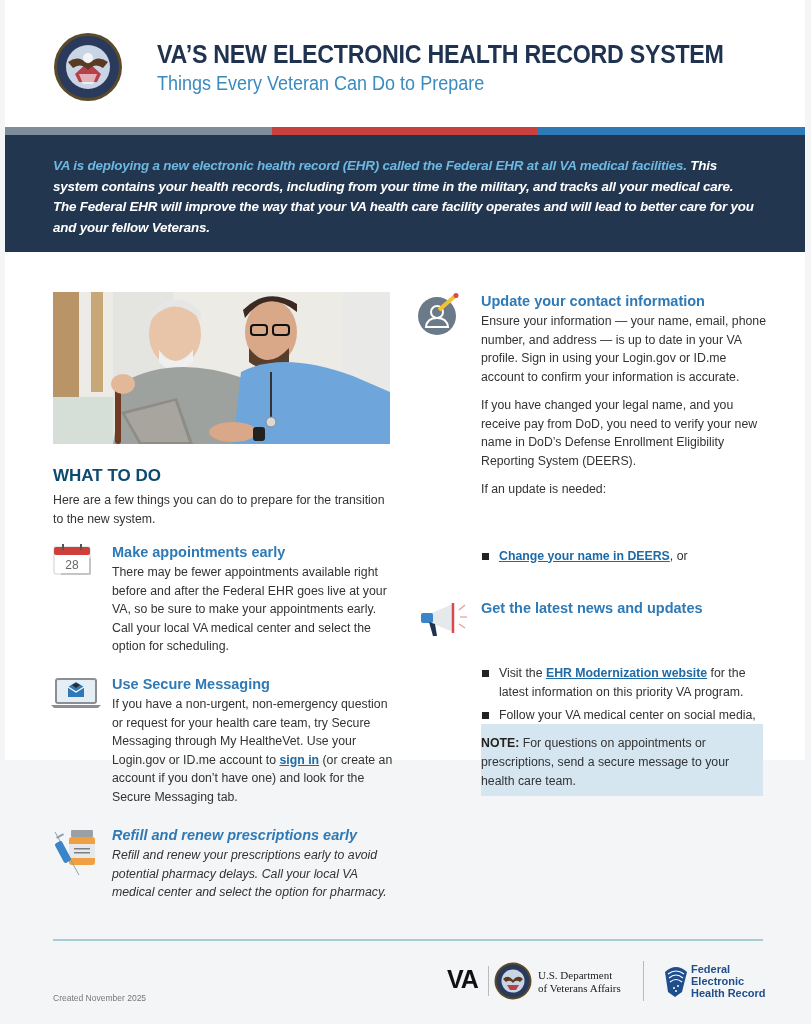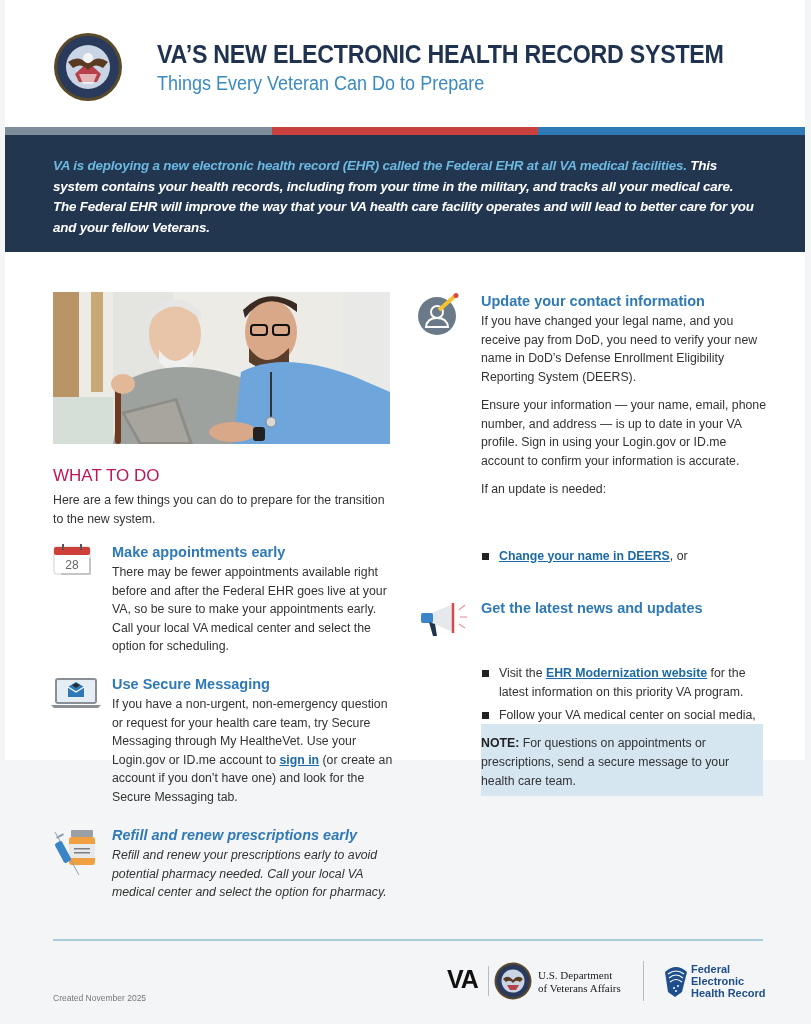--- a/index.html
+++ b/index.html
@@ -16,21 +16,21 @@
   .stripe { position: absolute; left: 0; top: 127px; width: 800px; height: 8px; display: flex; }
   .stripe div { flex: 1; height: 100%; }
 
   
   .banner { position: absolute; left: 0; top: 135px; width: 800px; height: 117px; background: #223650; padding: 21px 48px 0 48px; font-style: italic; }
   .banner p { font-size: 13.4px; line-height: 20.5px; font-weight: bold; color: #ffffff; letter-spacing: -0.2px; }
   .banner .hl { color: #6cb8e0; }
 
   
   .photo { position: absolute; left: 48px; top: 292px; width: 337px; height: 152px; overflow: hidden; background: #e7e4dc; }
-  .wtd-heading { position: absolute; left: 48px; top: 466px; font-size: 17px; font-weight: normal; color: #be185d; text-align: right; }
+  .wtd-heading { position: absolute; left: 48px; top: 466px; font-size: 17px; font-weight: bold; color: #0c4a6e; text-align: right; }
   .wtd-intro { position: absolute; left: 48px; top: 491px; width: 345px; font-size: 12.3px; line-height: 19px; color: #333; }
 
   .item { position: absolute; }
   .item h3 { font-size: 14.5px; font-weight: bold; color: #2f7ab6; margin-bottom: 3px; }
   .item p { font-size: 12.3px; line-height: 18.5px; color: #333; }
   .item .icon { position: absolute; }
   a, .link { color: #1d6aa6; text-decoration: underline; font-weight: bold; }
 
   .bullets { list-style: none; margin-top: 48px; }
   .bullets li { position: relative; padding-left: 18px; font-size: 12.3px; line-height: 18.5px; color: #333; margin-bottom: 5px; }
@@ -146,36 +146,36 @@
       <rect x="16" y="10" width="26" height="28" rx="3" fill="#f0a040"></rect>
       <rect x="16" y="17" width="26" height="14" fill="#e6e8ea"></rect>
       <rect x="21" y="21" width="16" height="1.5" fill="#7a7f86"></rect>
       <rect x="21" y="25" width="16" height="1.5" fill="#7a7f86"></rect>
       <line x1="2" y1="5" x2="26" y2="48" stroke="#8fa0b0" stroke-width="1"></line>
       <rect x="6" y="14" width="8" height="22" rx="2" fill="#3a84c8" transform="rotate(-28 10 25)"></rect>
       <rect x="3" y="8" width="8" height="2" fill="#8fa0b0" transform="rotate(-28 7 9)"></rect>
     </svg>
     <div style="margin-left:59px;font-style:italic;">
       <h3>Refill and renew prescriptions early</h3>
-      <p>Refill and renew your prescriptions early to avoid potential pharmacy needed. Call your local VA medical center and select the option for pharmacy.</p>
+      <p>Refill and renew your prescriptions early to avoid potential pharmacy delays. Call your local VA medical center and select the option for pharmacy.</p>
     </div>
   </div>
 
   <div class="item" style="left:412px; top:293px; width:350px;">
     <svg class="icon" style="left:0; top:0;" width="44" height="44" viewBox="0 0 44 44">
       <circle cx="20" cy="23" r="19" fill="#6b7a89"></circle>
       <circle cx="20" cy="19" r="6" fill="none" stroke="#ffffff" stroke-width="2"></circle>
       <path d="M9 34 Q10 25 20 25 Q30 25 31 34 Z" fill="none" stroke="#ffffff" stroke-width="2"></path>
       <line x1="22" y1="17" x2="38" y2="3" stroke="#f2c230" stroke-width="4"></line>
       <circle cx="39" cy="2.5" r="2.5" fill="#d94a4a"></circle>
     </svg>
     <div style="margin-left:64px;">
       <h3>Update your contact information</h3>
+      <p style="margin-bottom:10px;">Ensure your information — your name, email, phone number, and address — is up to date in your VA profile. Sign in using your Login.gov or ID.me account to confirm your information is accurate.</p>
       <p style="margin-bottom:10px;">If you have changed your legal name, and you receive pay from DoD, you need to verify your new name in DoD’s Defense Enrollment Eligibility Reporting System (DEERS).</p>
-      <p style="margin-bottom:10px;">Ensure your information — your name, email, phone number, and address — is up to date in your VA profile. Sign in using your Login.gov or ID.me account to confirm your information is accurate.</p>
       <p style="margin-bottom:2px;">If an update is needed:</p>
       <ul class="bullets">
         <li><span class="sq"></span><a class="link">Change your name in DEERS</a><span>, or</span></li>
       </ul>
     </div>
   </div>
 
   <div class="item" style="left:412px; top:600px; width:350px;">
     <svg class="icon" style="left:2px; top:0;" width="52" height="42" viewBox="0 0 52 42">
       <path d="M10 14 L34 4 L34 32 L10 22 Z" fill="#e6e9ec"></path>

